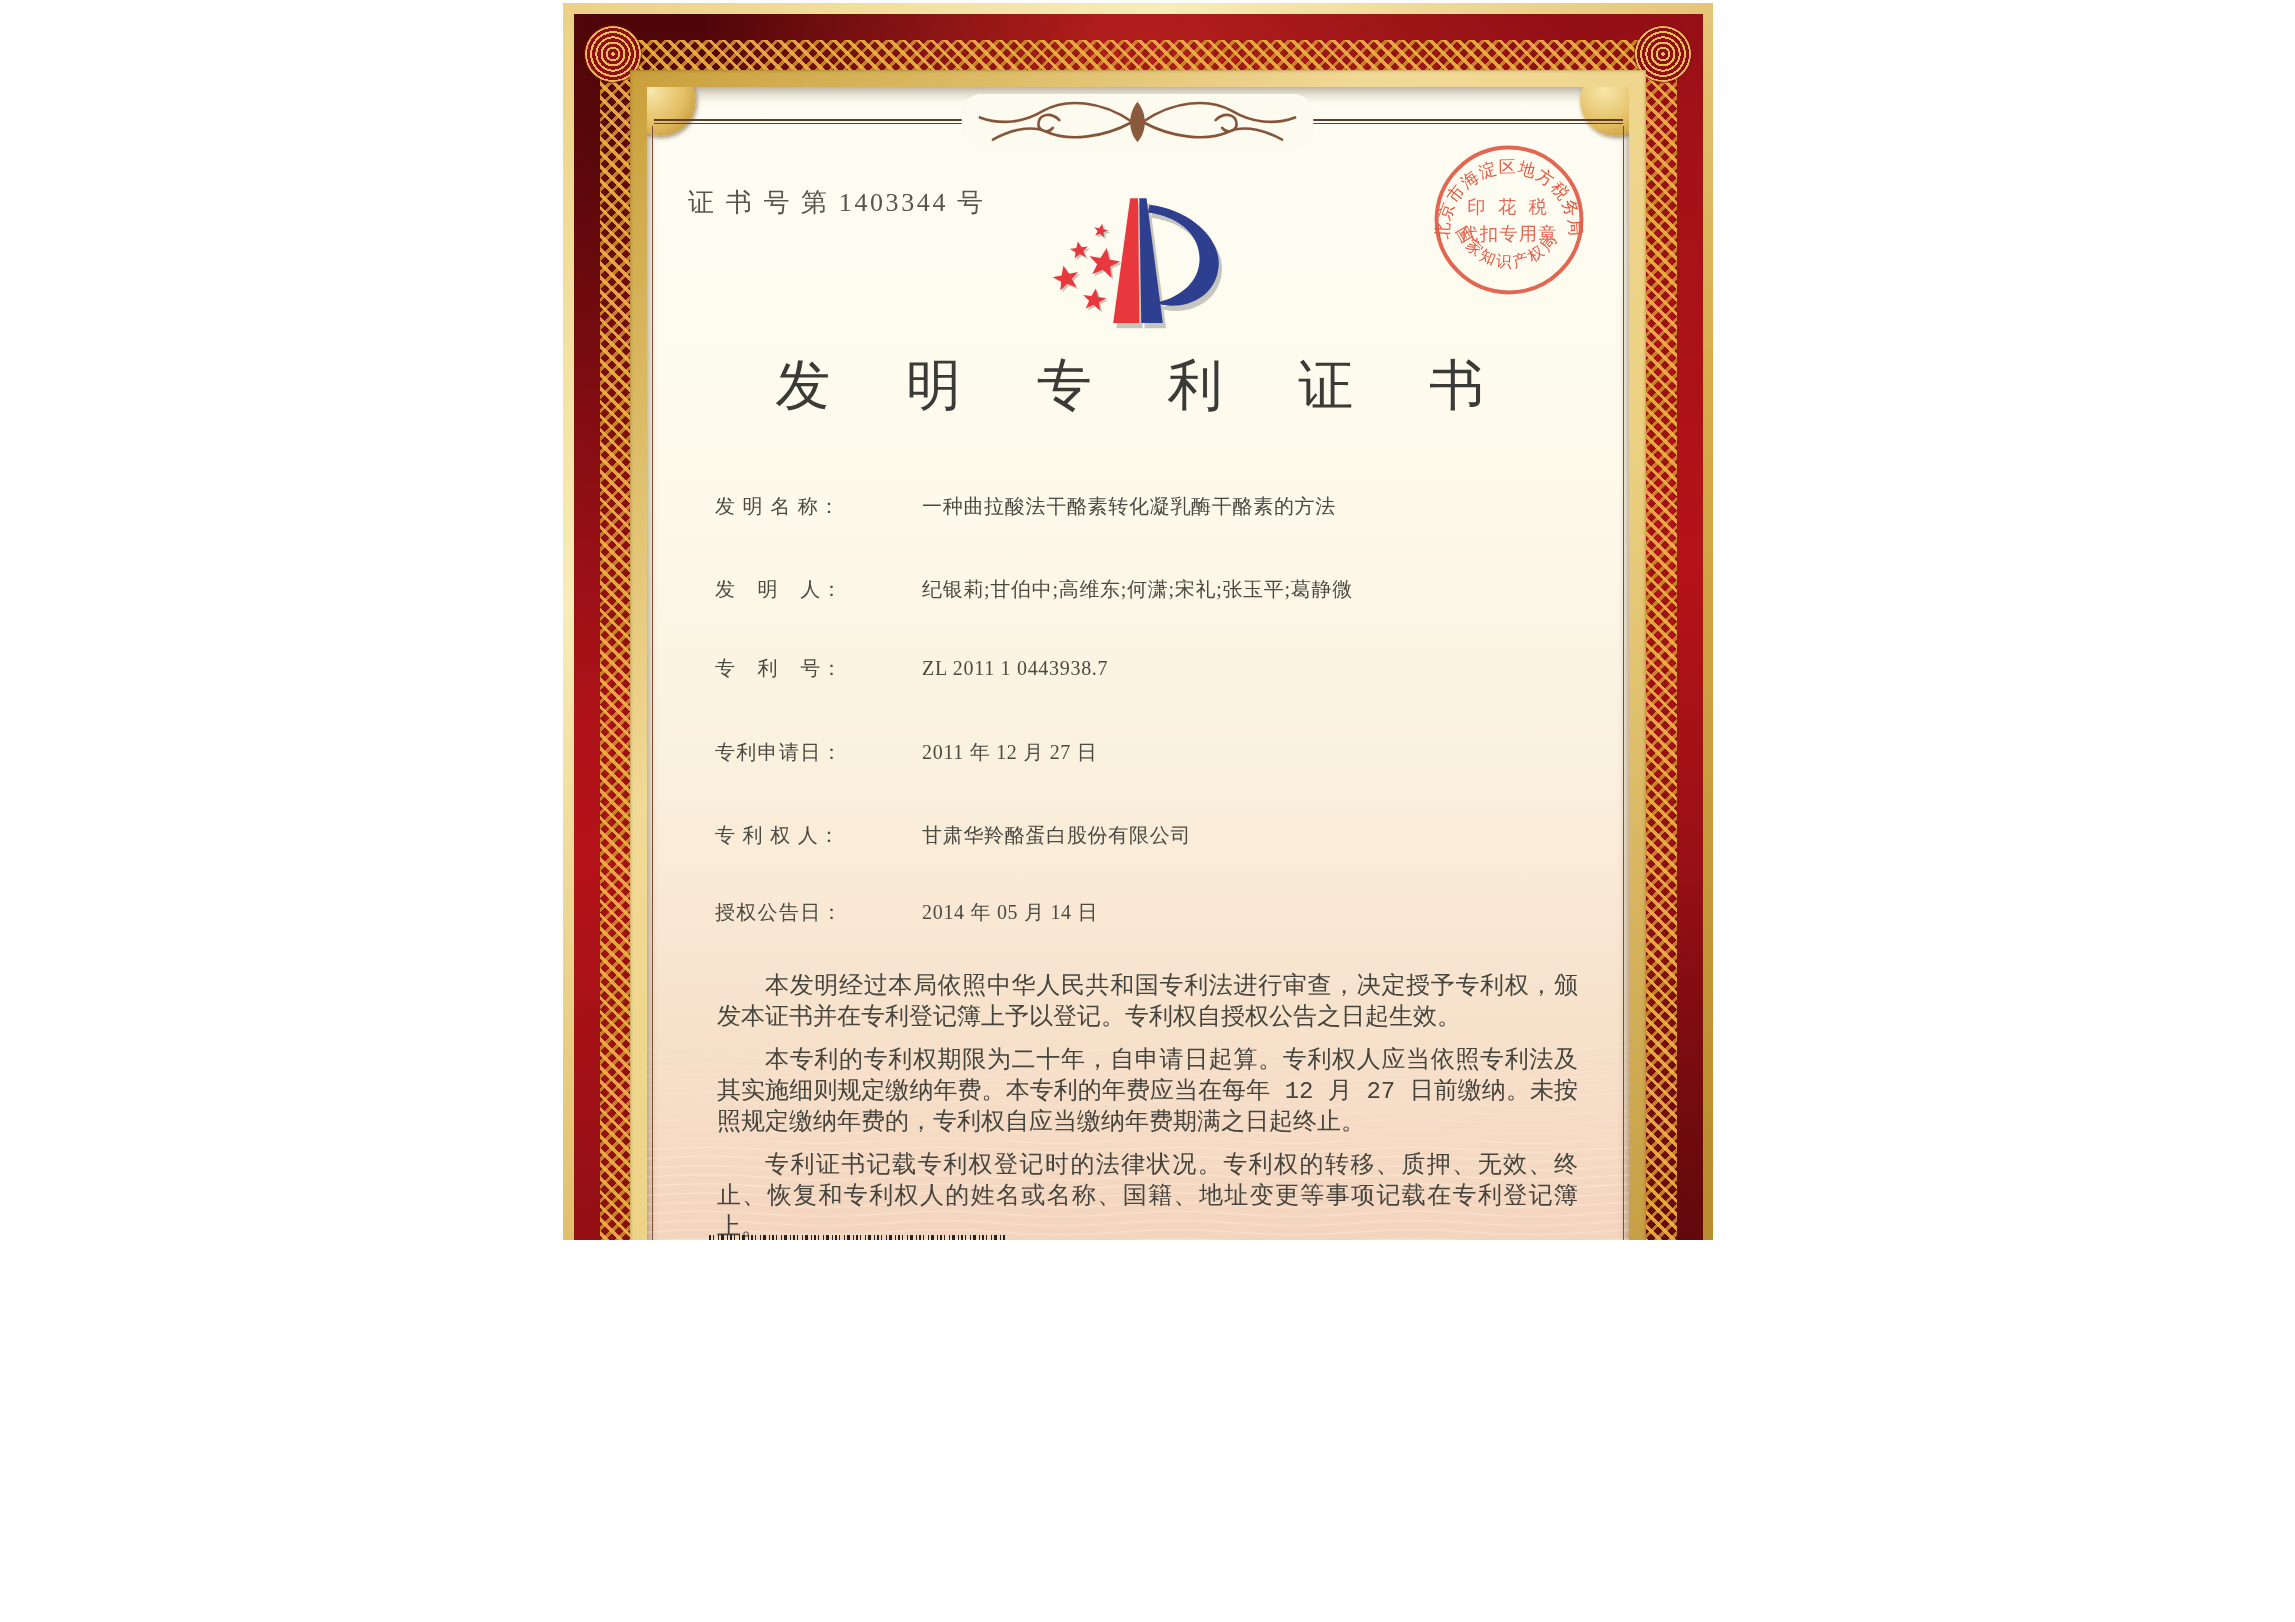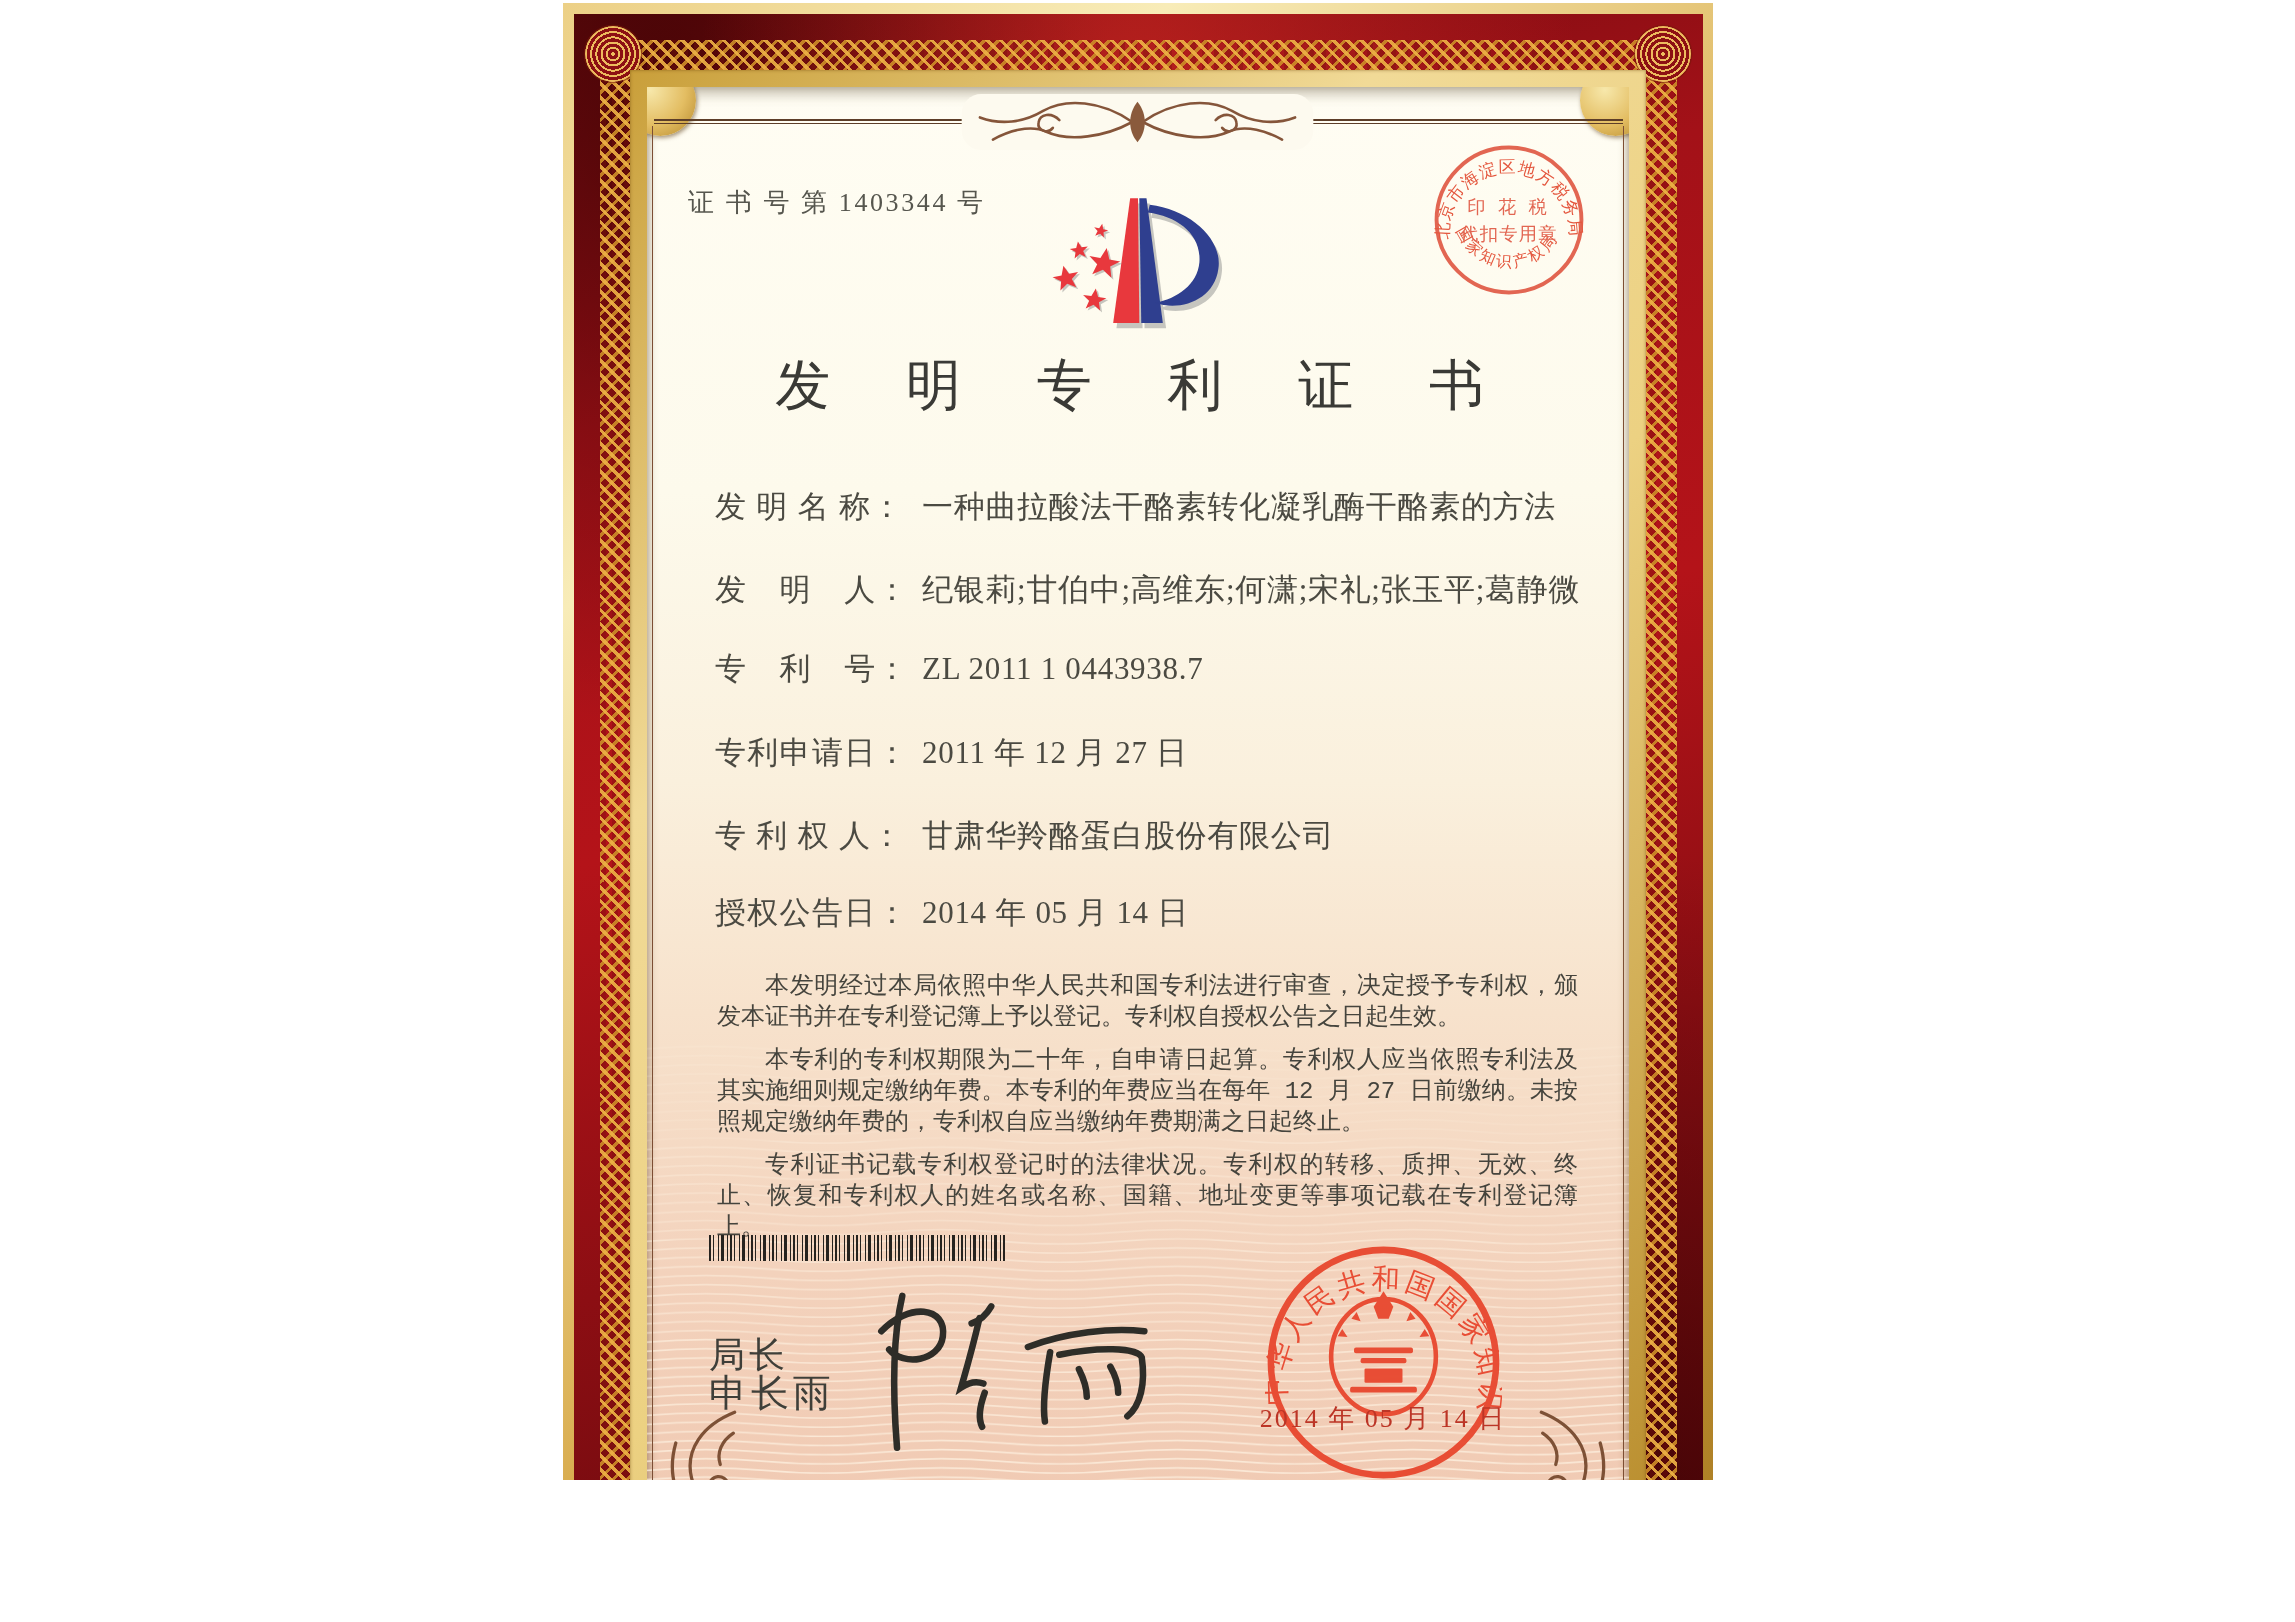--- a/index.html
+++ b/index.html
@@ -1,16 +1,16 @@
 <!DOCTYPE html>
 <html style="font-size:10.5px"><head>
 <meta charset="utf-8">
 <style>
   html,body{margin:0;padding:0;background:#ffffff;}
-  .canvas{position:relative;width:2295px;height:1480px;background:#ffffff;overflow:hidden;
+  .canvas{position:relative;width:2295px;height:1240px;background:#ffffff;overflow:hidden;
           font-family:"Liberation Serif","DejaVu Serif",serif;}
   
   .cert{position:absolute;left:563px;top:3.3px;width:1150px;height:1615px;}
   .frame-edge{position:absolute;inset:0;
     background:linear-gradient(135deg,#ecd086 0%,#f8ecb8 22%,#d8ab4c 55%,#aa7c22 100%);}
   .frame-maroon{position:absolute;inset:10.5px;
     background:
       radial-gradient(ellipse at 50% 8%, rgba(230,50,40,.50), rgba(0,0,0,0) 55%),
       radial-gradient(ellipse at 8% 4%, rgba(40,0,0,.55), rgba(0,0,0,0) 30%),
       radial-gradient(ellipse at 94% 96%, rgba(40,0,0,.5), rgba(0,0,0,0) 32%),
@@ -49,21 +49,21 @@
   .ornament-top{position:absolute;left:314px;top:6.5px;width:353px;height:56px;z-index:3;}
   .ornament-corner{position:absolute;width:105px;height:121px;z-index:3;}
   .oc-bl{left:9.2px;top:1320px;}
   .oc-br{right:9.2px;top:1320px;transform:scaleX(-1);}
   
   .cert-no{position:absolute;left:41px;top:98px;font-size:26px;color:#56564e;letter-spacing:2.6px;z-index:3;}
   .logo{position:absolute;left:393px;top:103px;width:196px;height:151px;z-index:3;}
   .doc-title{position:absolute;left:0;width:100%;top:262px;text-align:center;font-size:55px;color:#3a3a36;
     letter-spacing:31px;padding-left:14px;box-sizing:border-box;z-index:3;font-weight:500;}
   .tax-stamp{position:absolute;left:785px;top:56px;width:154px;height:154px;z-index:4;opacity:.92;}
-  .field-row{position:absolute;left:68px;width:890px;font-size:31px;color:#4b4a42;z-index:3;line-height:33px;}
+  .field-row{position:absolute;left:68px;width:890px;font-size:20px;color:#4b4a42;z-index:3;line-height:33px;}
   .flabel{position:absolute;left:0;top:0;letter-spacing:1.3px;}
   .fvalue{position:absolute;left:207px;top:0;letter-spacing:0.7px;}
   .fvalue2{position:absolute;left:207px;top:31px;letter-spacing:0.7px;}
   .fr0{top:403px}.fr1{top:486px;height:65px}.fr2{top:565px}.fr3{top:649px}.fr4{top:732px}.fr5{top:809px}
   .body-text{position:absolute;left:58px;top:872px;width:885px;z-index:3;font-size:24px;line-height:31px;
     color:#45443d;text-align:justify;}
   .body-text p{margin:12px;text-indent:2em;font-family:Liberation Mono, monospace;}
   .barcode{position:absolute;left:62px;top:1148px;width:296px;height:26px;z-index:3;
     background:repeating-linear-gradient(90deg,
       #26231f 0 2px,rgba(0,0,0,0) 2px 3.9px,#26231f 3.9px 5.2px,rgba(0,0,0,0) 5.2px 9.2px,

